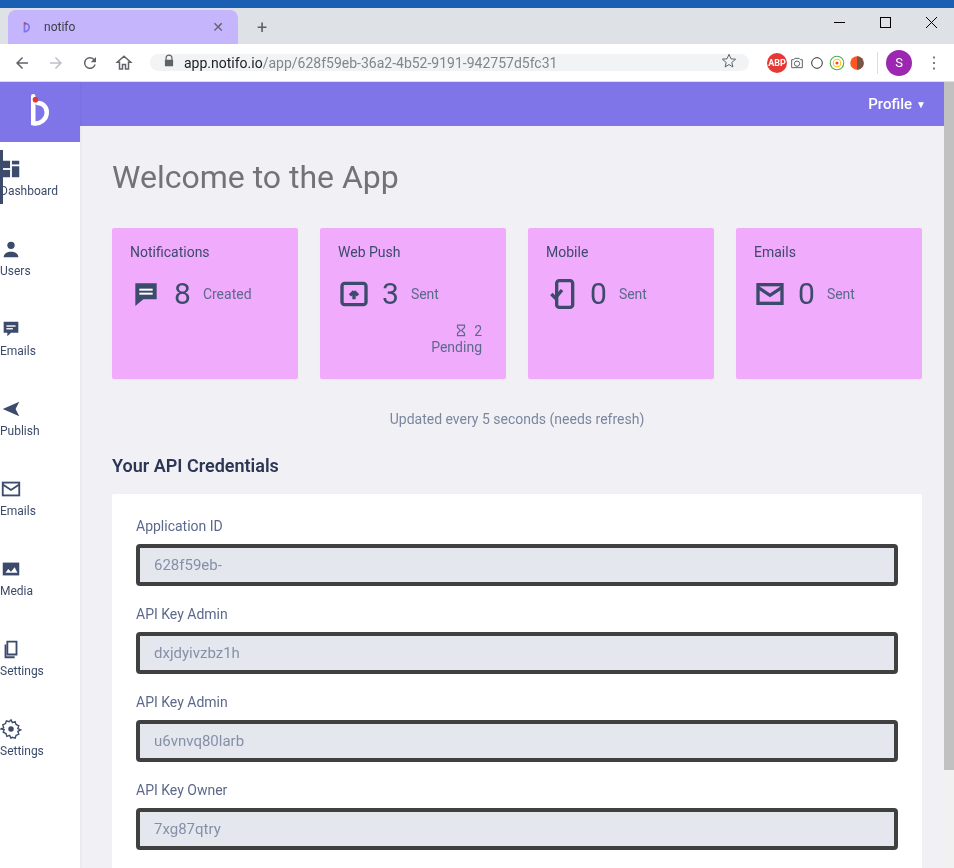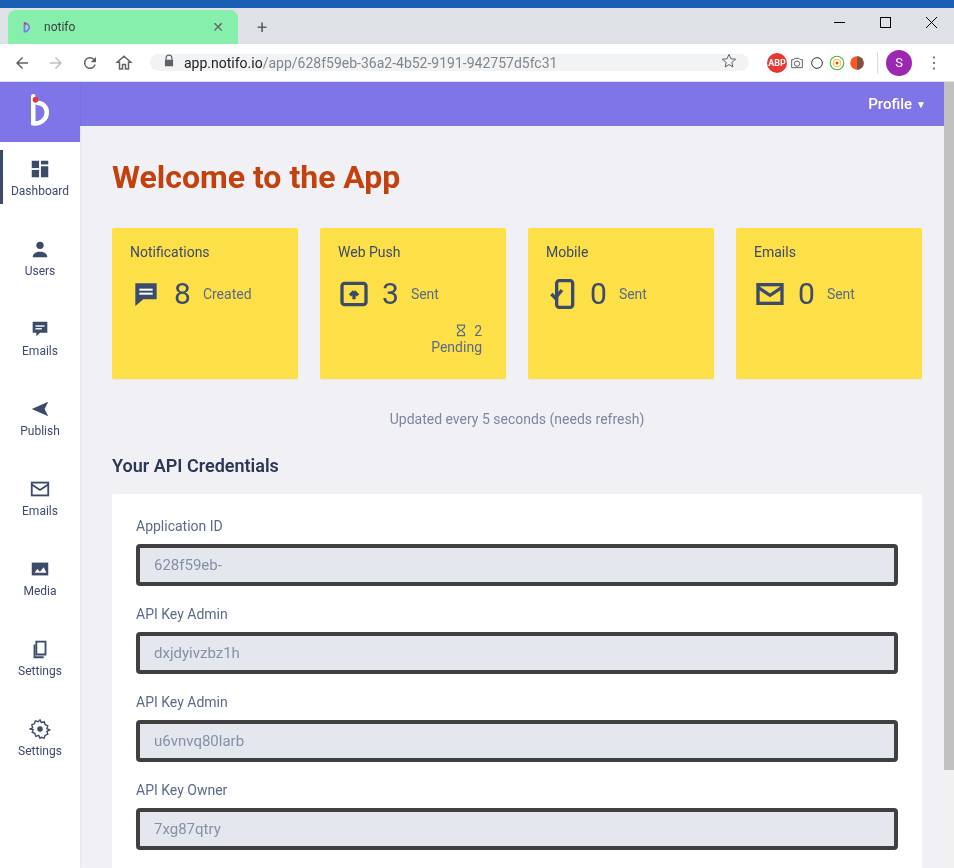--- a/index.html
+++ b/index.html
@@ -1,21 +1,21 @@
 <!DOCTYPE html>
 <html><head>
   <meta charset="utf-8">
   <style>
     * { margin: 0; padding: 0; box-sizing: border-box; font-family: -apple-system, BlinkMacSystemFont, "Segoe UI", Roboto, sans-serif; }
     body { width: 954px; height: 868px; overflow: hidden; background: #fff; }
     
     .titlebar { height: 8px; background: #1a5fb4; width: 100%; }
     
     .tabbar { height: 36px; background: #dee1e6; display: flex; align-items: flex-end; position: relative; }
-    .tab { background: #86efac; height: 34px; width: 230px; border-radius: 8px 8px 0 0; margin-left: 8px; display: flex; align-items: center; padding: 0 12px; gap: 8px; position: relative; }
+    .tab { background: #c4b5fd; height: 34px; width: 230px; border-radius: 8px 8px 0 0; margin-left: 8px; display: flex; align-items: center; padding: 0 12px; gap: 8px; position: relative; }
     .tab .favicon { width: 16px; height: 16px; display: flex; align-items: center; justify-content: center; }
     .tab .title { font-size: 12px; color: #3c4043; flex: 1; }
     .tab .close { width: 16px; height: 16px; color: #5f6368; display: flex; align-items: center; justify-content: center; font-size: 14px; cursor: pointer; border-radius: 50%; }
     .newtab { width: 28px; height: 28px; display: flex; align-items: center; justify-content: center; color: #5f6368; font-size: 18px; margin-left: 10px; cursor: pointer; border-radius: 50%; margin-bottom: 3px;}
     .window-controls { position: absolute; top: -2px; right: 0; display: flex; align-items: center; height: 32px; }
     .window-controls .btn { width: 46px; height: 32px; display: flex; align-items: center; justify-content: center; color: #000; font-size: 11px; cursor: pointer; }
     
     .toolbar { height: 38px; background: #fff; display: flex; align-items: center; padding: 0 6px; gap: 2px; border-bottom: 1px solid #e0e0e0; }
     .toolbar .navbtn { width: 32px; height: 32px; display: flex; align-items: center; justify-content: center; color: #5f6368; border-radius: 50%; cursor: pointer; }
     .toolbar .navbtn.disabled { color: #bdc1c6; }
@@ -27,38 +27,38 @@
     .ext-icons { display: flex; align-items: center; padding: 0 8px; }
     .ext-icon { width: 20px; height: 20px; border-radius: 50%; display: flex; align-items: center; justify-content: center; font-size: 9px; font-weight: bold; }
     .ext-abp { background: #e53935; color: #fff; }
     .avatar { width: 26px; height: 26px; border-radius: 50%; background: #9c27b0; color: #fff; display: flex; align-items: center; justify-content: center; font-size: 13px; margin: 0 6px; }
     .menu-dots { width: 28px; display: flex; align-items: center; justify-content: center; color: #5f6368; }
     
     .app { display: flex; height: calc(868px - 8px - 36px - 38px); position: relative; }
     
     .sidebar { width: 80px; background: #fff; display: flex; flex-direction: column; align-items: center; box-shadow: 1px 0 2px rgba(0,0,0,0.05); z-index: 10; }
     .logo-box { width: 80px; height: 60px; background: #8074e9; display: flex; align-items: center; justify-content: center; }
-    .sidebar-item { width: 80px; display: flex; flex-direction: column; align-items: center; justify-content: center; padding: 16px 0 14px; gap: 4px; color: #3c4a6b; cursor: pointer; position: relative; }
+    .sidebar-item { width: 80px; display: flex; flex-direction: column; align-items: flex-start; justify-content: center; padding: 16px 0 14px; gap: 4px; color: #3c4a6b; cursor: pointer; position: relative; }
     .sidebar-item.active::before { content: ""; position: absolute; left: 0; top: 8px; bottom: 8px; width: 3px; background: #3c4a6b; }
     .sidebar-item .label { font-size: 12px; }
     .sidebar-icon { width: 22px; height: 22px; }
     .sidebar-item.large { padding-top: 26px; }
     
     .main { flex: 1; background: #f1f1f5; position: relative; overflow-y: auto; }
     .main-scrollbar { position: absolute; right: 0; top: 0; width: 10px; height: 100%; background: #f1f1f1; }
     .main-scrollbar .thumb { width: 10px; height: 688px; background: #c1c1c1; }
     
     .topbar { height: 44px; background: #8074e9; display: flex; align-items: center; justify-content: flex-end; padding: 0 28px; }
     .profile-menu { color: #fff; font-size: 15px; font-weight: 500; cursor: pointer; display: flex; align-items: center; gap: 4px; }
     
     .content { padding: 32px 32px 20px 32px; }
-    .page-title { font-size: 32px; font-weight: 700; color: #c2410c; margin-bottom: 32px; }
+    .page-title { font-size: 32px; font-weight: 400; color: #737373; margin-bottom: 32px; }
     
     .cards { display: flex; gap: 22px; }
-    .card { flex: 1; background: #fde047; border-radius: 2px; padding: 16px 18px 24px; min-height: 150px; box-shadow: 0 1px 2px rgba(0,0,0,0.04); }
+    .card { flex: 1; background: #f0abfc; border-radius: 2px; padding: 16px 18px 24px; min-height: 150px; box-shadow: 0 1px 2px rgba(0,0,0,0.04); }
     .card-title { font-size: 14px; color: #3c4a6b; margin-bottom: 16px; font-weight: 400; }
     .card-stat { display: flex; align-items: center; gap: 12px; }
     .card-stat .num { font-size: 30px; color: #3c4a6b; font-weight: 400; }
     .card-stat .label { font-size: 14px; color: #5b6a8a; }
     .card-icon { width: 32px; height: 32px; color: #3c4a6b; }
     .substat { display:flex; flex-direction: column; align-items: flex-end; margin-top: 12px; font-size: 14px; color: #5b6a8a; padding-right: 6px;}
     .substat-line { display: flex; align-items: center; gap: 6px; }
     
     .update-note { text-align: center; color: #7b869e; font-size: 14px; margin-top: 32px; margin-bottom: 28px; }
     

